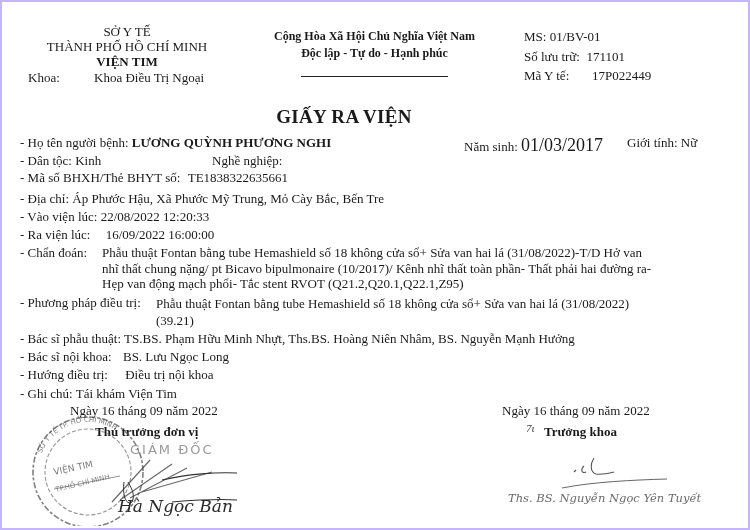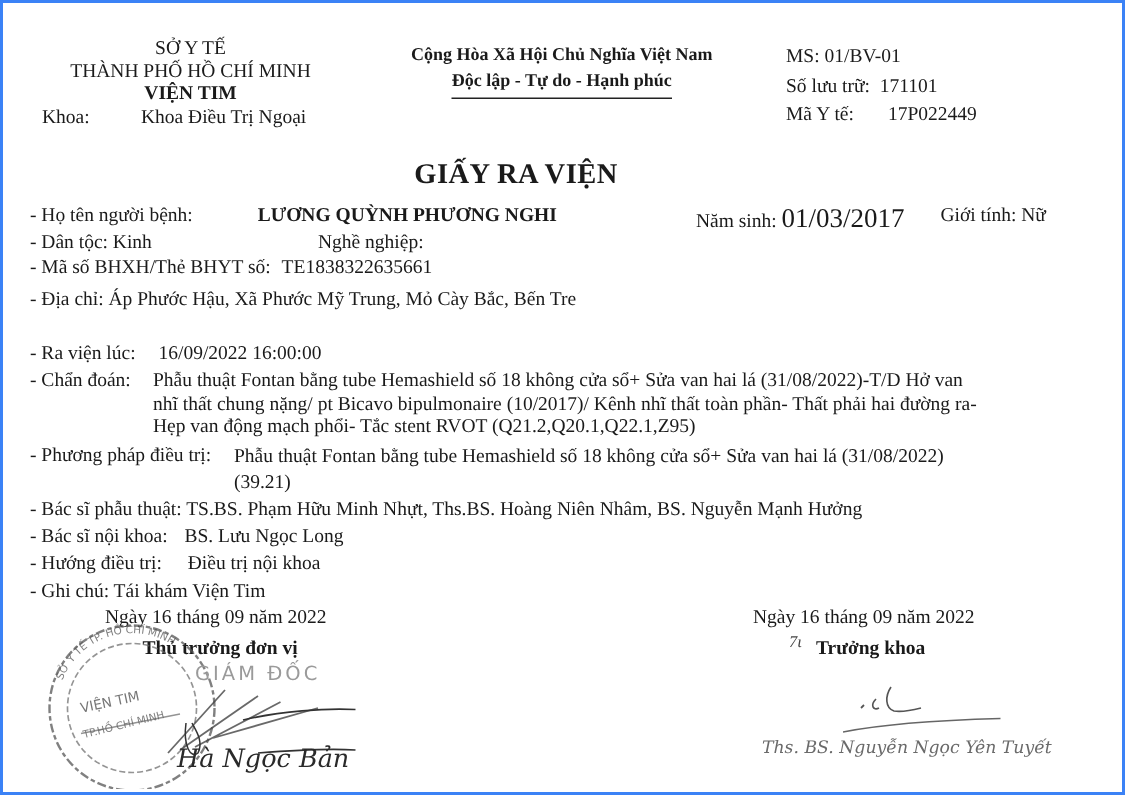--- a/index.html
+++ b/index.html
@@ -1,41 +1,41 @@
 <!DOCTYPE html>
 <html><head>
   <meta charset="utf-8">
   <style>
     html, body { margin: 0; padding: 0; background: #ffffff; }
     body { width: 750px; height: 530px; overflow: hidden; position: relative;
            font-family: "Liberation Serif", "DejaVu Serif", serif; color: #1a1a1a; }
     .page { position: absolute; left: 0; top: 0; width: 746px; height: 526px;
-            border: 2px solid #3b82f6; background: #fff; text-decoration: underline; }
+            border: 2px solid #c4b5fd; background: #fff; text-decoration: underline; }
     .abs { position: absolute; white-space: nowrap; }
     .f13 { font-size: 13px; }
     .b { font-weight: bold; }
 
     
     .hdr-left { position: absolute; left: 10px; top: 22px; width: 230px; text-align: center; font-size: 13px; line-height: 15px; }
     .hdr-left .line { display: block; }
 
     
     .hdr-center { position: absolute; left: 250px; top: 26px; width: 245px; text-align: center; font-size: 12px; line-height: 17px; font-weight: bold; }
-    .hdr-center .motto { display: inline-block; border-bottom: 1.5px solid #222; padding-bottom: 3px; }
+    .hdr-center .motto { display: inline-block; border-bottom: 1.5px solid #222; padding-bottom: 14px; }
 
     
     .hdr-right { position: absolute; left: 522px; top: 25px; font-size: 13px; line-height: 19.5px; }
     .hdr-right .row { display: flex; }
     .hdr-right .lbl { display: inline-block; }
 
     .title { position: absolute; left: 0; width: 684px; top: 104px; text-align: center;
              font-size: 19px; font-weight: bold; letter-spacing: 0.3px; }
 
     .field { position: absolute; left: 18px; font-size: 13px; white-space: nowrap; line-height: 15px; }
-    .name-val { font-weight: bold; margin-left: 40px; }
+    .name-val { font-weight: bold; }
 
     .multiline { position: absolute; font-size: 13px; line-height: 15px; white-space: nowrap; }
 
     
     .sig-date { position: absolute; font-size: 13px; white-space: nowrap; }
     .sig-title { position: absolute; font-size: 13px; font-weight: bold; white-space: nowrap; }
     .sig-name { position: absolute; white-space: nowrap; }
     .stamp { position: absolute; left: 22px; top: 408px; width: 128px; height: 116px; }
     .scribble { position: absolute; }
   </style>
@@ -97,20 +97,24 @@
   <div class="field" style="top:168px;">
     <span>- Mã số BHXH/Thẻ BHYT số:</span>
     <span style="margin-left:4px;">TE1838322635661</span>
   </div>
 
   <div class="field" style="top:189px;">
     <span>- Địa chỉ:</span>
     <span>Áp Phước Hậu, Xã Phước Mỹ Trung, Mỏ Cày Bắc, Bến Tre</span>
   </div>
 
+  <div class="field" style="top:207px;">
+    <span>- Vào viện lúc:</span>
+    <span>22/08/2022 12:20:33</span>
+  </div>
 
   <div class="field" style="top:225px;">
     <span>- Ra viện lúc:</span>
     <span style="margin-left:12px;">16/09/2022 16:00:00</span>
   </div>
 
   <div class="field" style="top:243px;">- Chẩn đoán:</div>
   <div class="multiline" style="left:100px; top:243px; line-height:15.5px;">
     <div>Phẫu thuật Fontan bằng tube Hemashield số 18 không cửa sổ+ Sửa van hai lá (31/08/2022)-T/D Hở van</div>
     <div>nhĩ thất chung nặng/ pt Bicavo bipulmonaire (10/2017)/ Kênh nhĩ thất toàn phần- Thất phải hai đường ra-</div>

